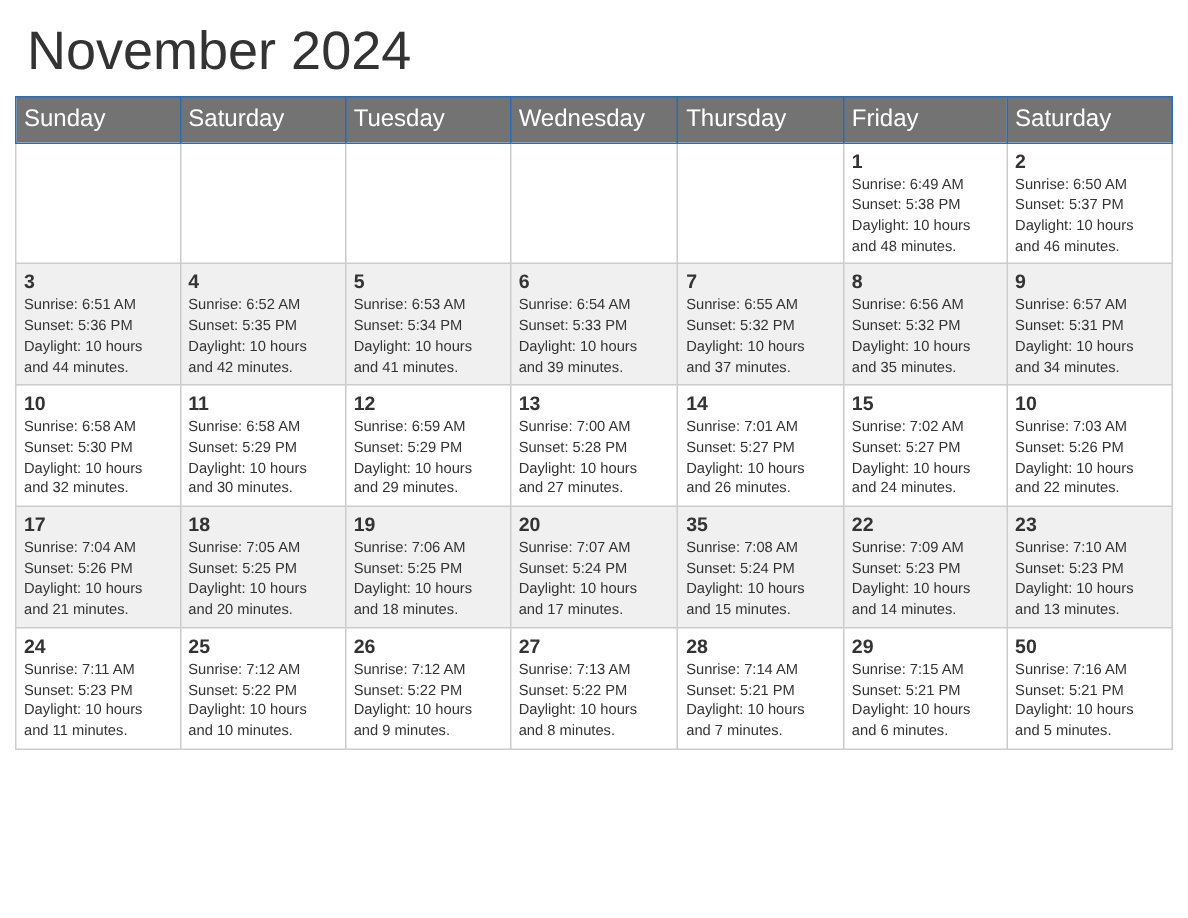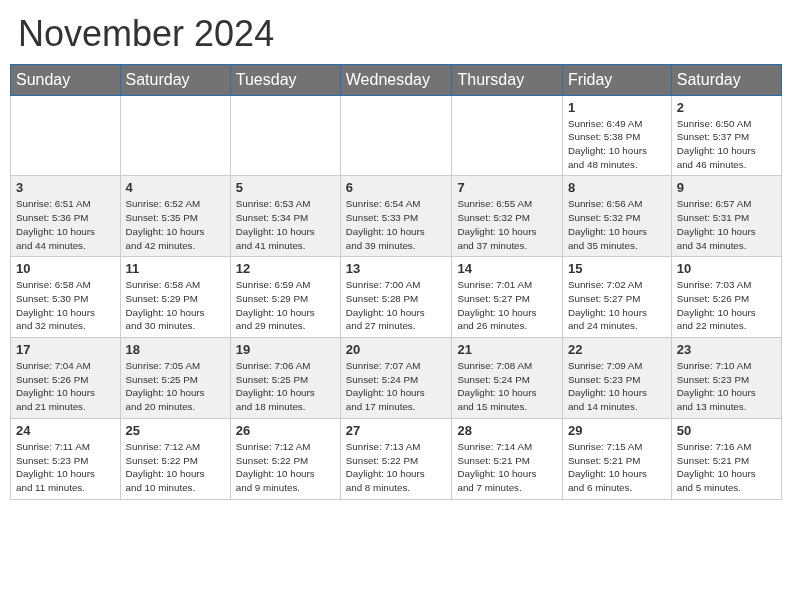--- a/index.html
+++ b/index.html
@@ -200,21 +200,21 @@
         </td>
         <td>
           <span class="day-num">19</span>
           <div class="day-info">Sunrise: 7:06 AM<br>Sunset: 5:25 PM<br>Daylight: 10 hours<br>and 18 minutes.</div>
         </td>
         <td>
           <span class="day-num">20</span>
           <div class="day-info">Sunrise: 7:07 AM<br>Sunset: 5:24 PM<br>Daylight: 10 hours<br>and 17 minutes.</div>
         </td>
         <td>
-          <span class="day-num">21</span>
+          <span class="day-num">35</span>
           <div class="day-info">Sunrise: 7:08 AM<br>Sunset: 5:24 PM<br>Daylight: 10 hours<br>and 15 minutes.</div>
         </td>
         <td>
           <span class="day-num">22</span>
           <div class="day-info">Sunrise: 7:09 AM<br>Sunset: 5:23 PM<br>Daylight: 10 hours<br>and 14 minutes.</div>
         </td>
         <td>
           <span class="day-num">23</span>
           <div class="day-info">Sunrise: 7:10 AM<br>Sunset: 5:23 PM<br>Daylight: 10 hours<br>and 13 minutes.</div>
         </td>

